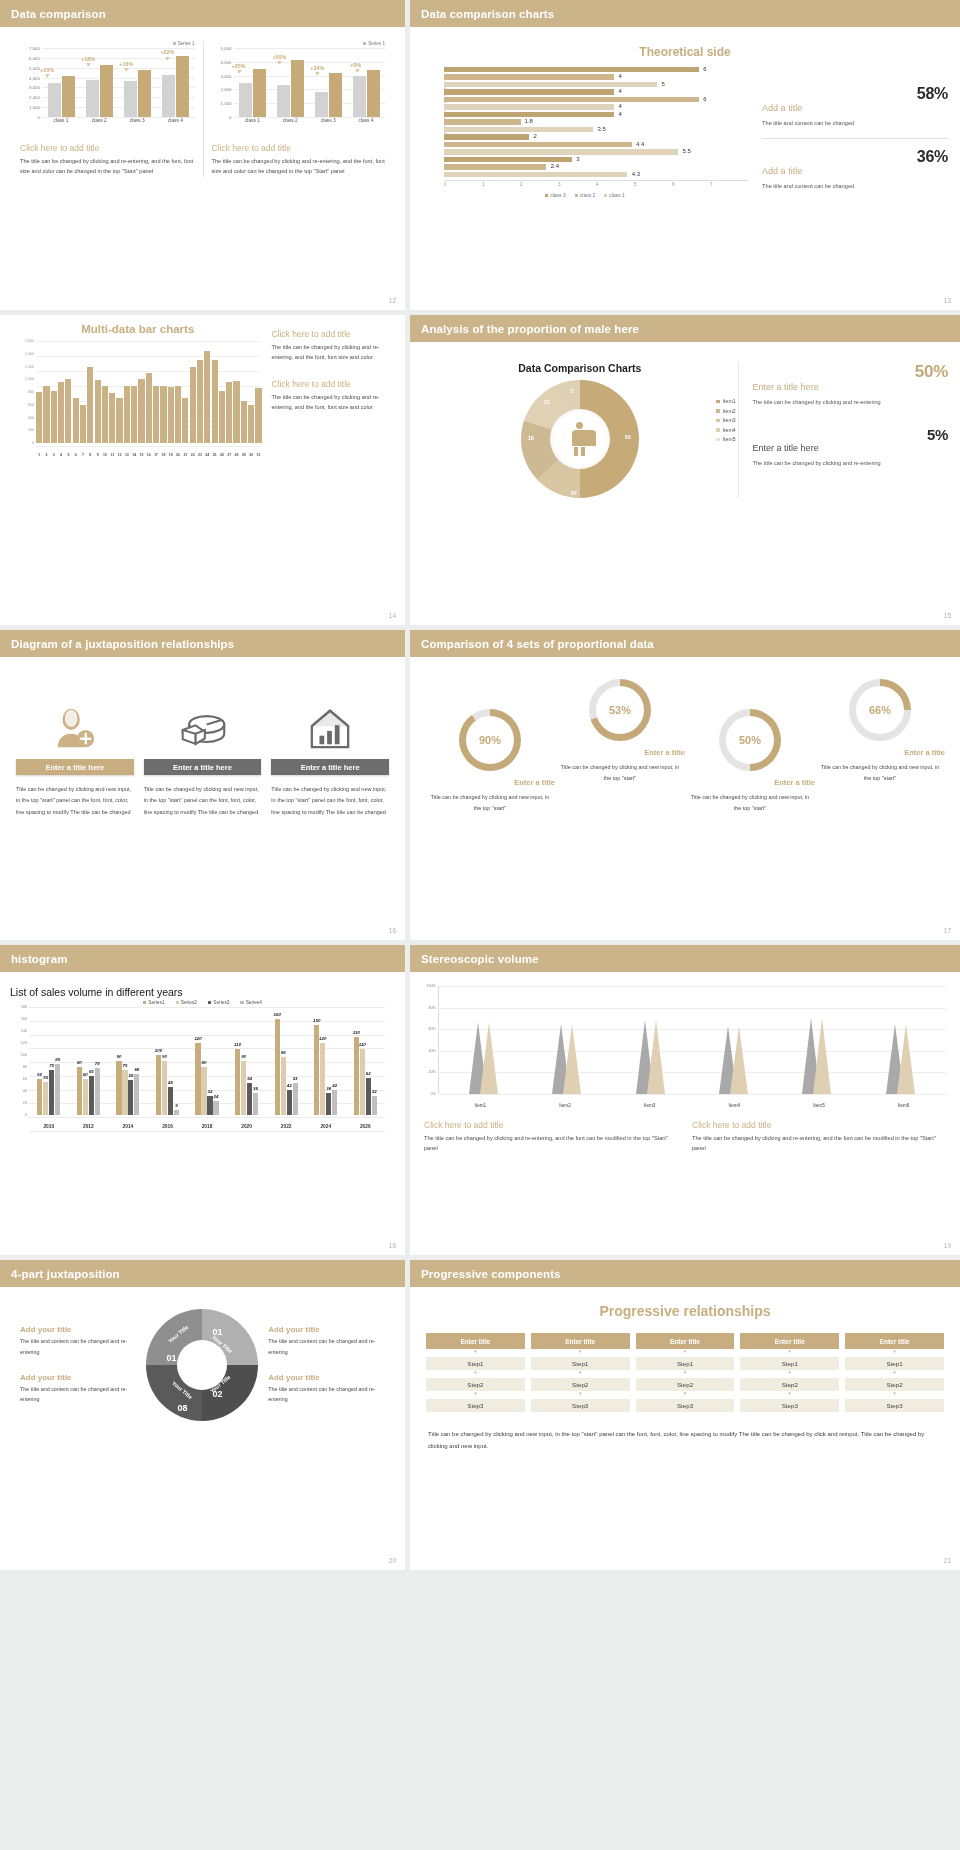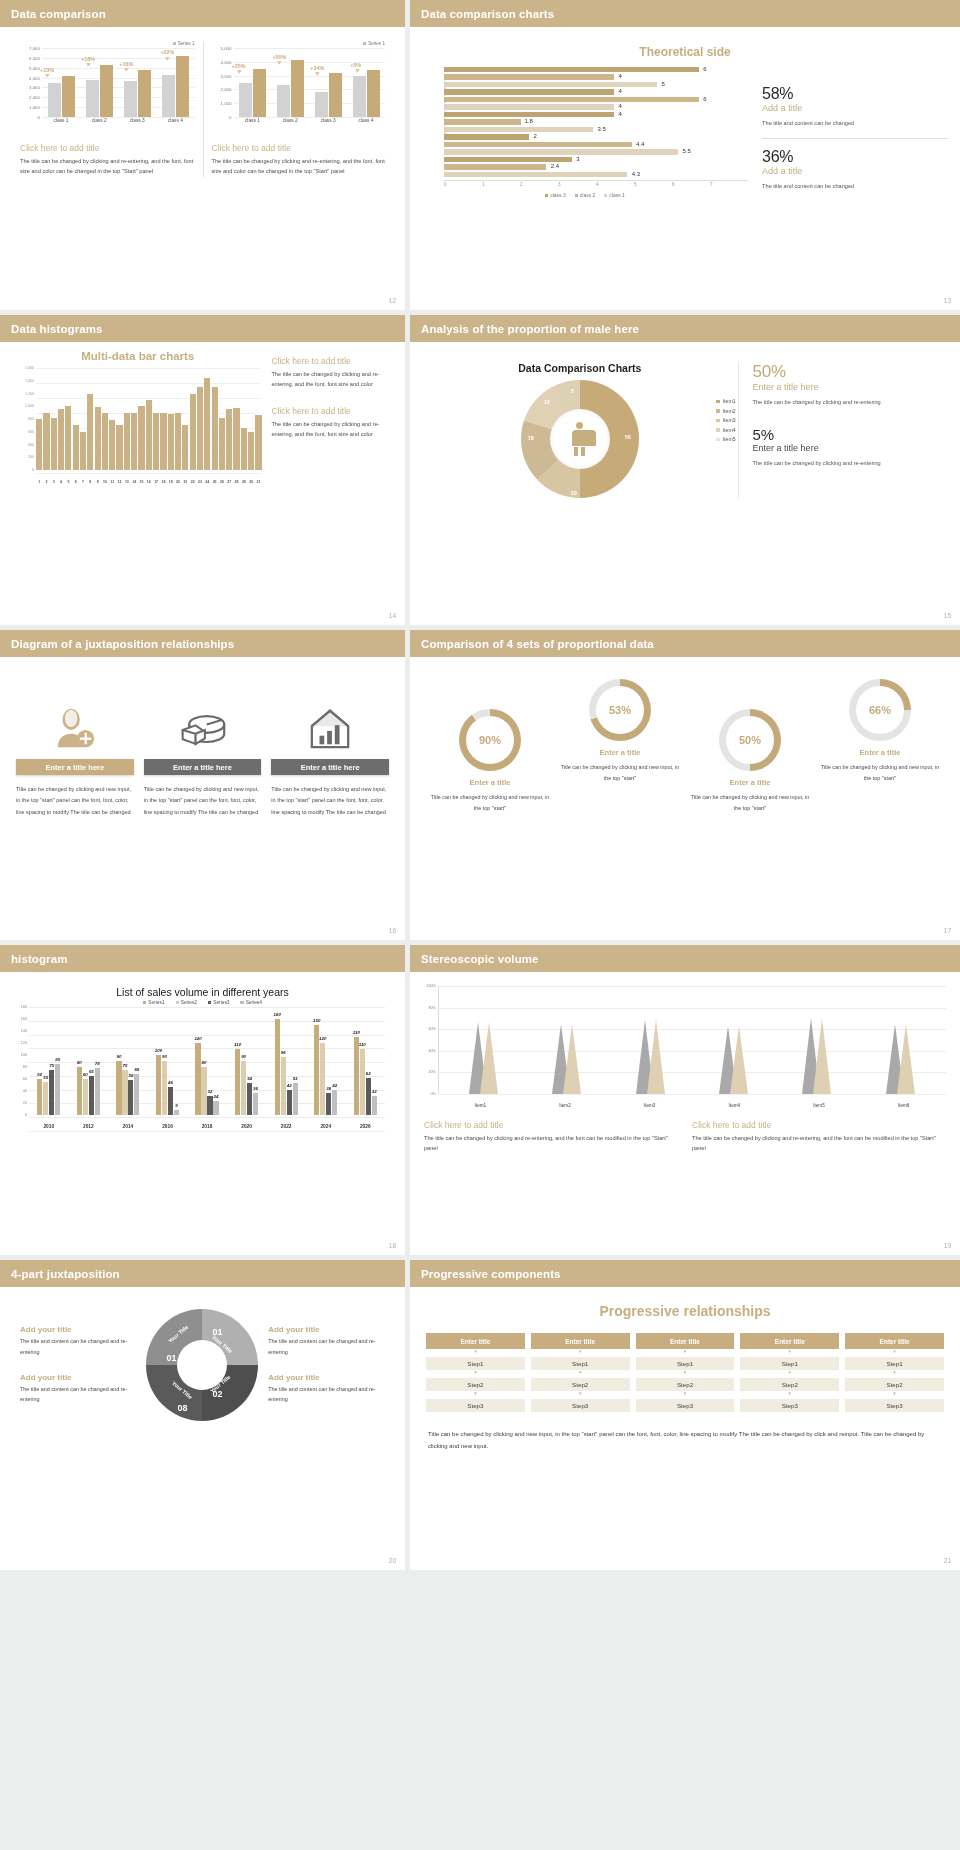--- a/index.html
+++ b/index.html
@@ -48,21 +48,21 @@
   .hbars { position:relative; margin-left:22px; margin-right:6px; }
   .hbar-row { height: 6.3px; margin-bottom: 1.2px; position:relative; }
   .hbar { height:5.4px; }
   .hbar-lab { position:absolute; top:-1px; font-size:6px; color:#333; }
   .hb-xaxis { display:flex; margin-left:22px; margin-top:2px; border-top:1px solid #ddd; }
   .hb-xaxis div { flex:1; font-size:4.6px; color:#999; text-align:left; padding-top:1px;}
   .hb-legend { display:flex; justify-content:center; gap:9px; margin-top:5px; font-size:5px; color:#777; }
   .hb-legend span.sw { display:inline-block; width:3px;height:3px;margin-right:2px; vertical-align:middle;}
   .catlabels { position:absolute; left:0; top:0; width:20px; }
   .catlabels div { font-size:3.4px; color:#999; line-height:1.0; }
-  .big-pct { font-size:16px; font-weight:normal; color:#2b2b2b; letter-spacing:-.3px;}
+  .big-pct { font-size:16px; font-weight:bold; color:#2b2b2b; letter-spacing:-.3px;text-align:right;}
   .big-sub { font-size:9px; color:#c5ac7d; margin: 0 0 5px; }
   .big-p { font-size:5.6px; color:#555; line-height:1.9; }
   .hr-thin { border:0; border-top:1px solid #dfdfdf; margin:9px 0 9px; }
 
   
   .s14-wrap { display:flex; }
   .s14-left { width: 66%; }
   .s14-right { width: 34%; padding-left: 8px; padding-top: 6px; }
   .s14-title { text-align:center; color:#c8af81; font-size:11.5px; font-weight:bold; margin-bottom:6px;}
   .hist { position:relative; height: 120px; margin-left: 4px;}
@@ -105,25 +105,25 @@
   .s16-p { font-size:5.5px; color:#4a4a4a; line-height:2.05; margin-top:9px; }
 
   
   .s17-row { display:flex; margin-top: 14px; align-items:flex-start; padding:0 3px; }
   .s17-item { flex:1; text-align:center; }
   .s17-item.lower { padding-top: 30px; }
   .ring { width:62px;height:62px;border-radius:50%; margin:0 auto; display:flex;align-items:center;justify-content:center;position:relative;}
   .ring .inner { position:absolute; left:7px;top:7px;right:7px;bottom:7px;background:#fff;border-radius:50%;
      display:flex;align-items:center;justify-content:center; }
   .ring .val { font-size:11px; font-weight:bold; color:#c5ab7c; }
-  .s17-t { color:#c6ad7e; font-size:7.5px; font-weight:bold; margin-top:7px; }
+  .s17-t { color:#c6ad7e; font-size:7.5px; font-weight:bold; margin-top:7px;text-align:right; }
   .s17-p { font-size:5.4px; color:#4b4b4b; line-height:1.95; margin-top:5px; padding: 0 4px;}
 
   
-  .s18-title { text-align:center; font-size:10.5px; color:#161616; margin: 14px 0 2px; }
+  .s18-title { font-size:10.5px; color:#161616; margin: 14px 0 2px; }
   .s18-legend { display:flex; justify-content:center; gap:11px; font-size:4.8px; color:#555; margin-bottom:2px;}
   .s18-legend span.sw{display:inline-block;width:3.2px;height:3.2px;margin-right:2px;vertical-align:middle;}
   .s18-chart { position:relative; height:124px; margin: 0 10px 0 2px; }
   .s18-ax { position:absolute; left:0; top:0; bottom:16px; width:17px;}
   .s18-ax div { position:absolute; right:2px; font-size:3.8px; color:#8e8e8e; transform:translateY(-50%);}
   .s18-plot { position:absolute; left:17px; right:0; top:0; bottom:16px; display:flex; }
   .s18-grid { position:absolute; left:17px; right:0; height:1px; background:#ececec;}
   .s18-g { flex:1; display:flex; align-items:flex-end; justify-content:center; gap:.8px; position:relative;}
   .s18-g .b { width:5.2px; position:relative; }
   .s18-g .b i { position:absolute; top:-7px; left:50%; transform:translateX(-50%); font-size:4.4px; color:#222; font-weight:bold; white-space:nowrap;}
@@ -419,23 +419,20 @@
             <div class="big-sub">Add a title</div>
             <div class="big-p">The title and content can be changed</div>
           </div>
         </div>
       </div>
     </div>
     <div class="pageno">13</div>
   </div>
 
   <div class="slide">
-    <div class="banner">
-      <span class="banner-title">Data histograms</span>
-    </div>
     <div class="body">
       <div class="s14-wrap">
         <div class="s14-left">
           <div class="s14-title">Multi-data bar charts</div>
           <div class="hist">
             <div class="hist-ax">
               <div style="top:0%">1,600</div>
               <div style="top:12.5%">1,400</div>
               <div style="top:25%">1,200</div>
               <div style="top:37.5%">1,000</div>

